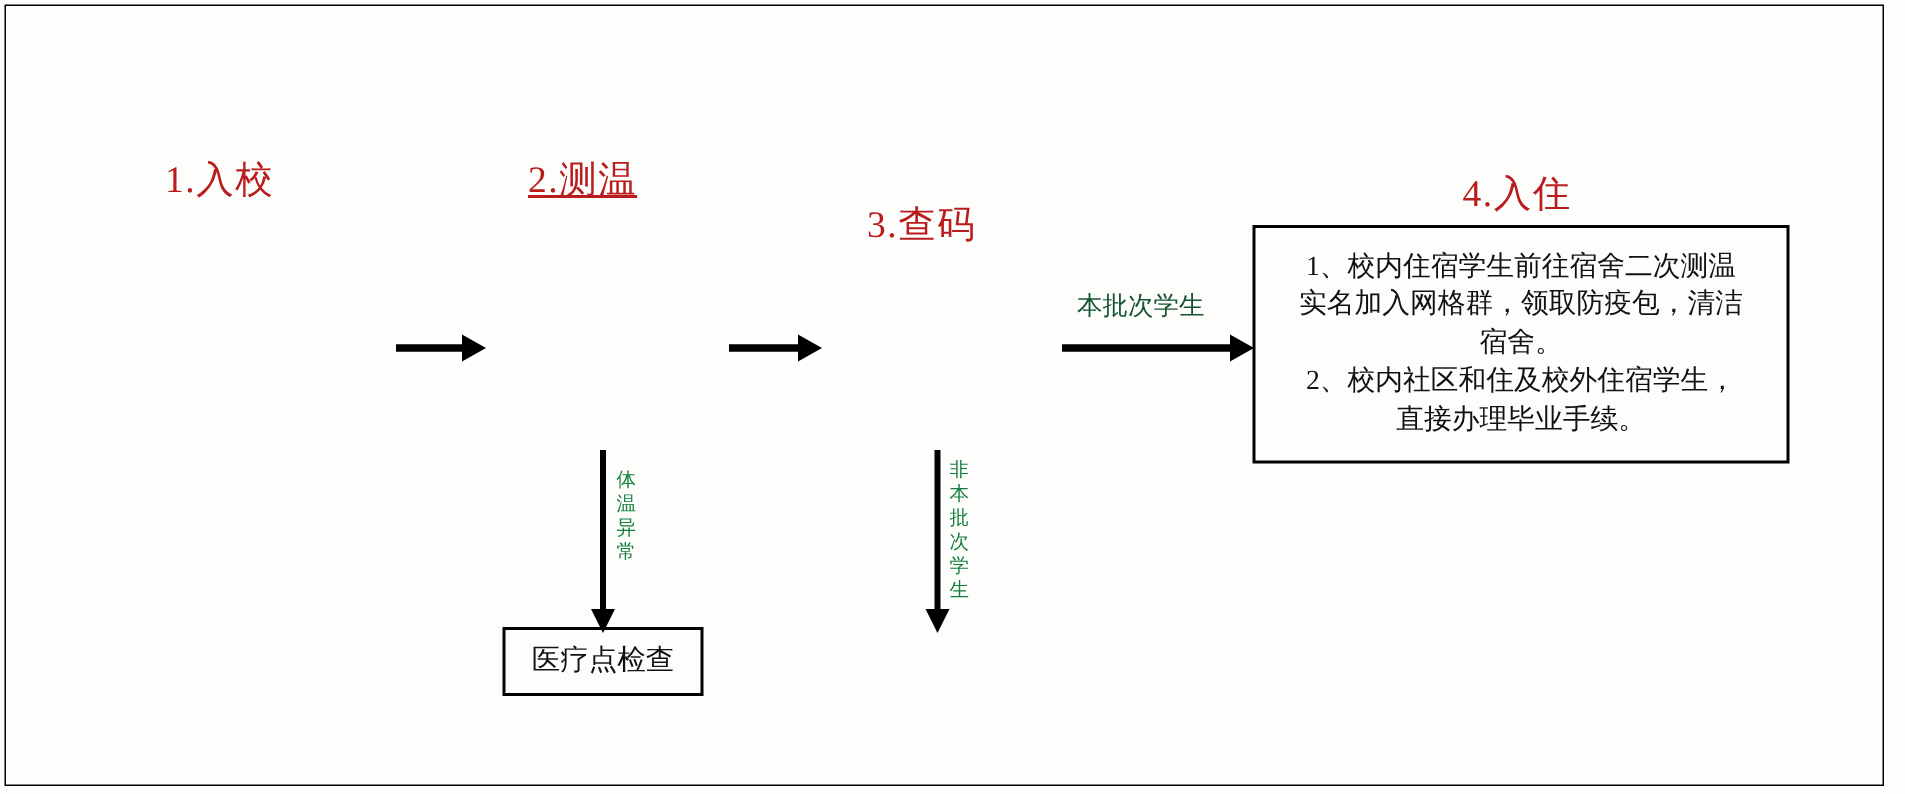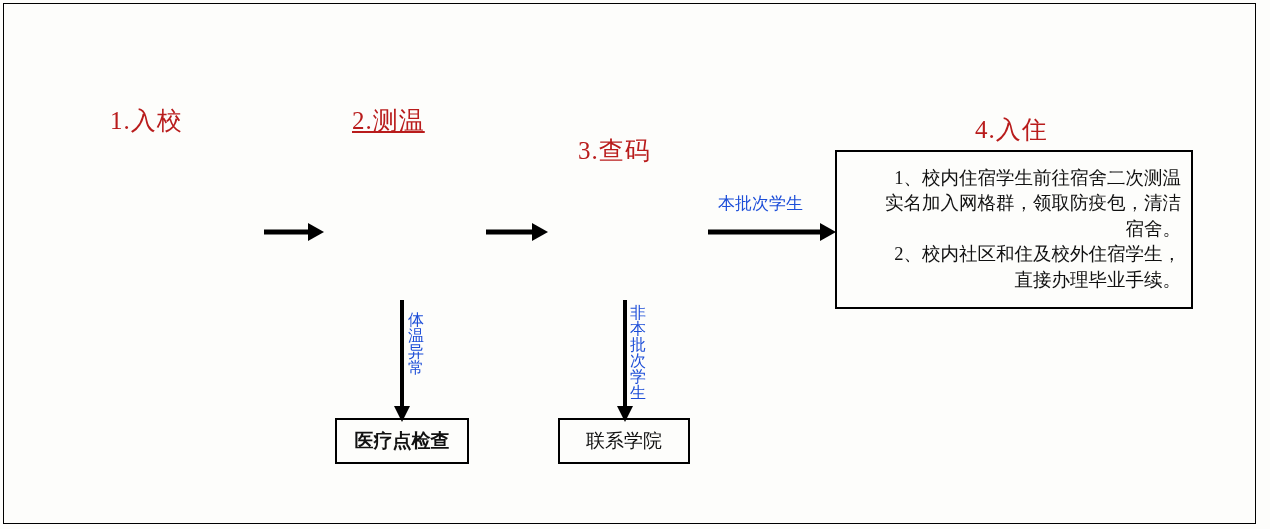--- a/index.html
+++ b/index.html
@@ -48,21 +48,21 @@
     justify-content: center;
   }
   .box-text {
     font-size: 19px;
     line-height: 30px;
     color: #111111;
     text-align: center;
     white-space: pre-line;
   }
   .box-text.left {
-    text-align: right;
+    text-align: center;
     width: 100%;
     padding: 0 10px;
     box-sizing: border-box;
     font-size: 18.5px;
     line-height: 25.5px;
   }
   
   .diamond-wrap {
     position: absolute;
   }
@@ -91,28 +91,28 @@
     pointer-events: none;
   }
   
   .connector {
     position: absolute;
   }
   .edge-label {
     position: absolute;
     font-size: 17px;
     line-height: 1;
-    color: #1d4ed8;
+    color: #14532d;
     white-space: nowrap;
   }
   .edge-label-vert {
     position: absolute;
-    font-size: 16px;
+    font-size: 13px;
     line-height: 16px;
-    color: #1d4ed8;
+    color: #15803d;
     width: 16px;
     word-break: break-all;
     text-align: right;
   }
 </style>
 </head>
 <body>
 
 <div id="canvas">
 
@@ -158,21 +158,18 @@
   <div class="edge-label-vert" style="left:630px; top:305px;">非本批次学生</div>
 
   <div class="box" style="left:835px; top:150px; width:358px; height:159px;">
     <div class="box-text left">1、校内住宿学生前往宿舍二次测温
 实名加入网格群，领取防疫包，清洁
 宿舍。
 2、校内社区和住及校外住宿学生，
 直接办理毕业手续。</div>
   </div>
 
-  <div class="box" style="left:335px; top:418px; width:134px; height:46px;font-weight:bold;">
+  <div class="box" style="left:335px; top:418px; width:134px; height:46px;">
     <div class="box-text">医疗点检查</div>
   </div>
 
-  <div class="box" style="left:558px; top:418px; width:132px; height:46px;">
-    <div class="box-text">联系学院</div>
-  </div>
 
 </div>
 
 </body></html>

